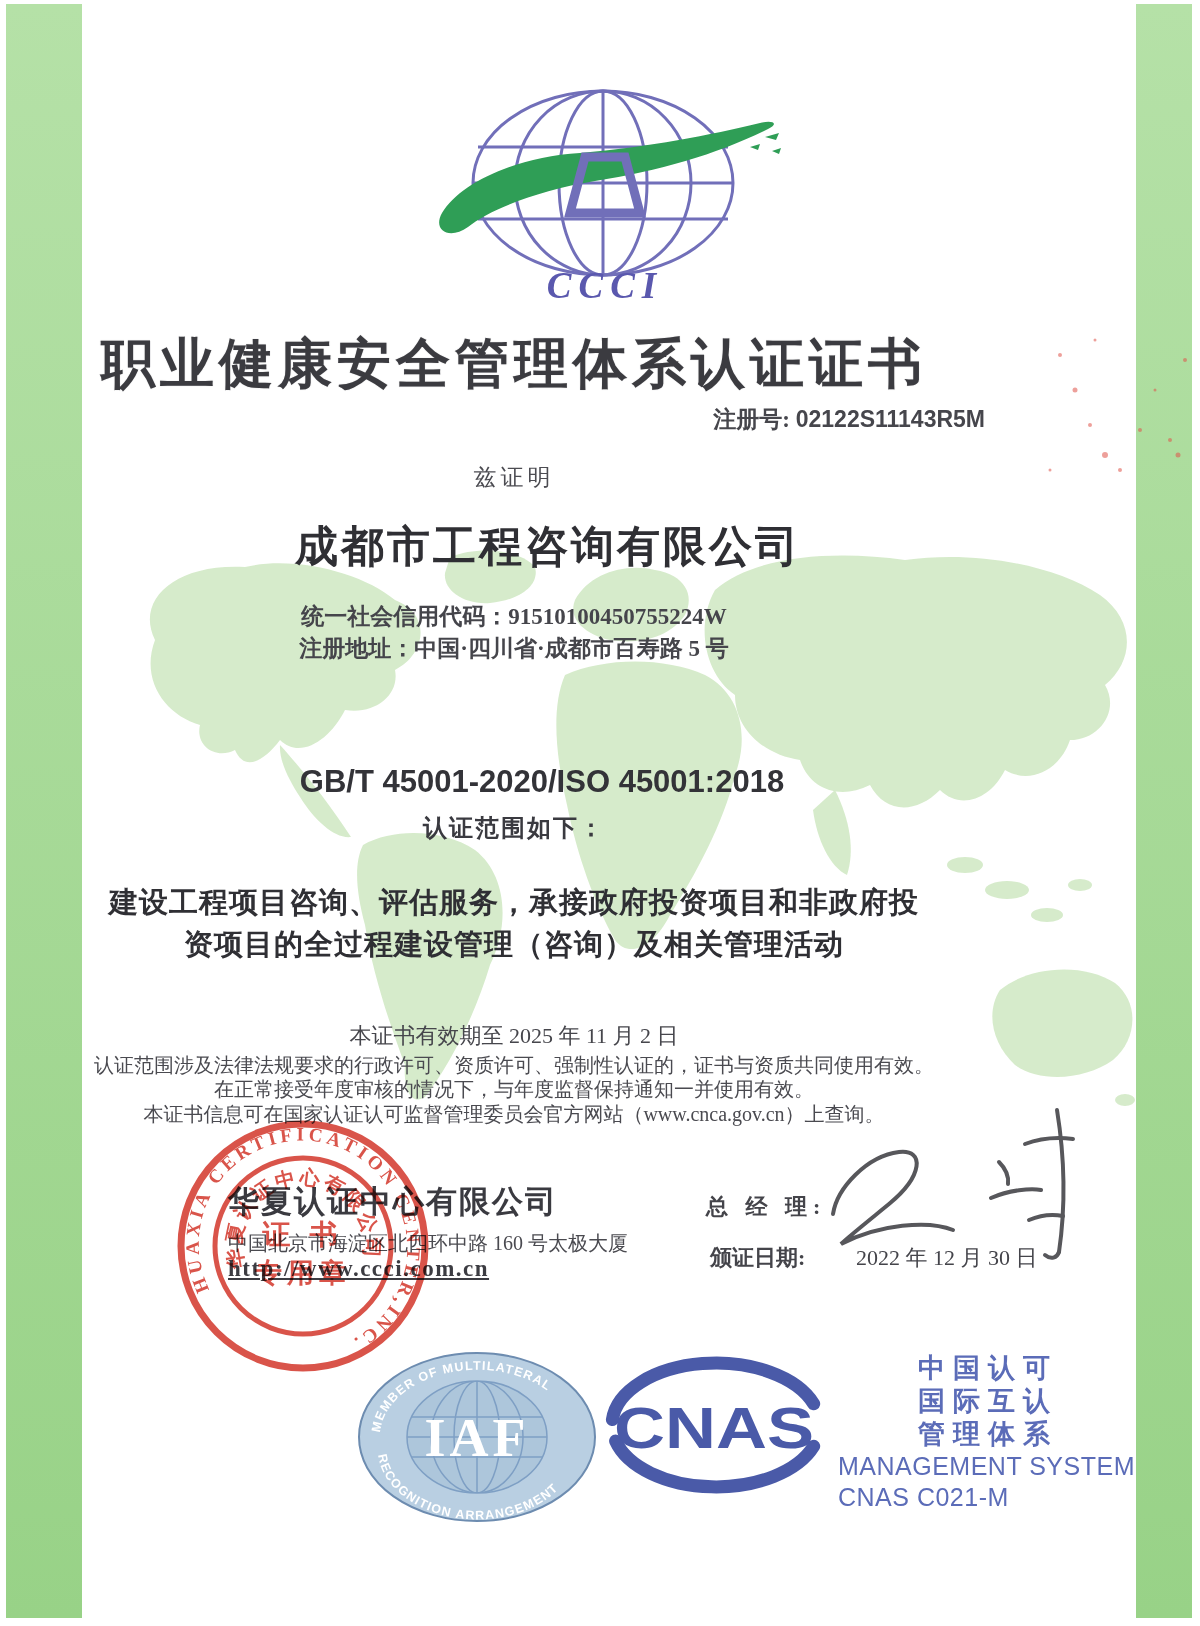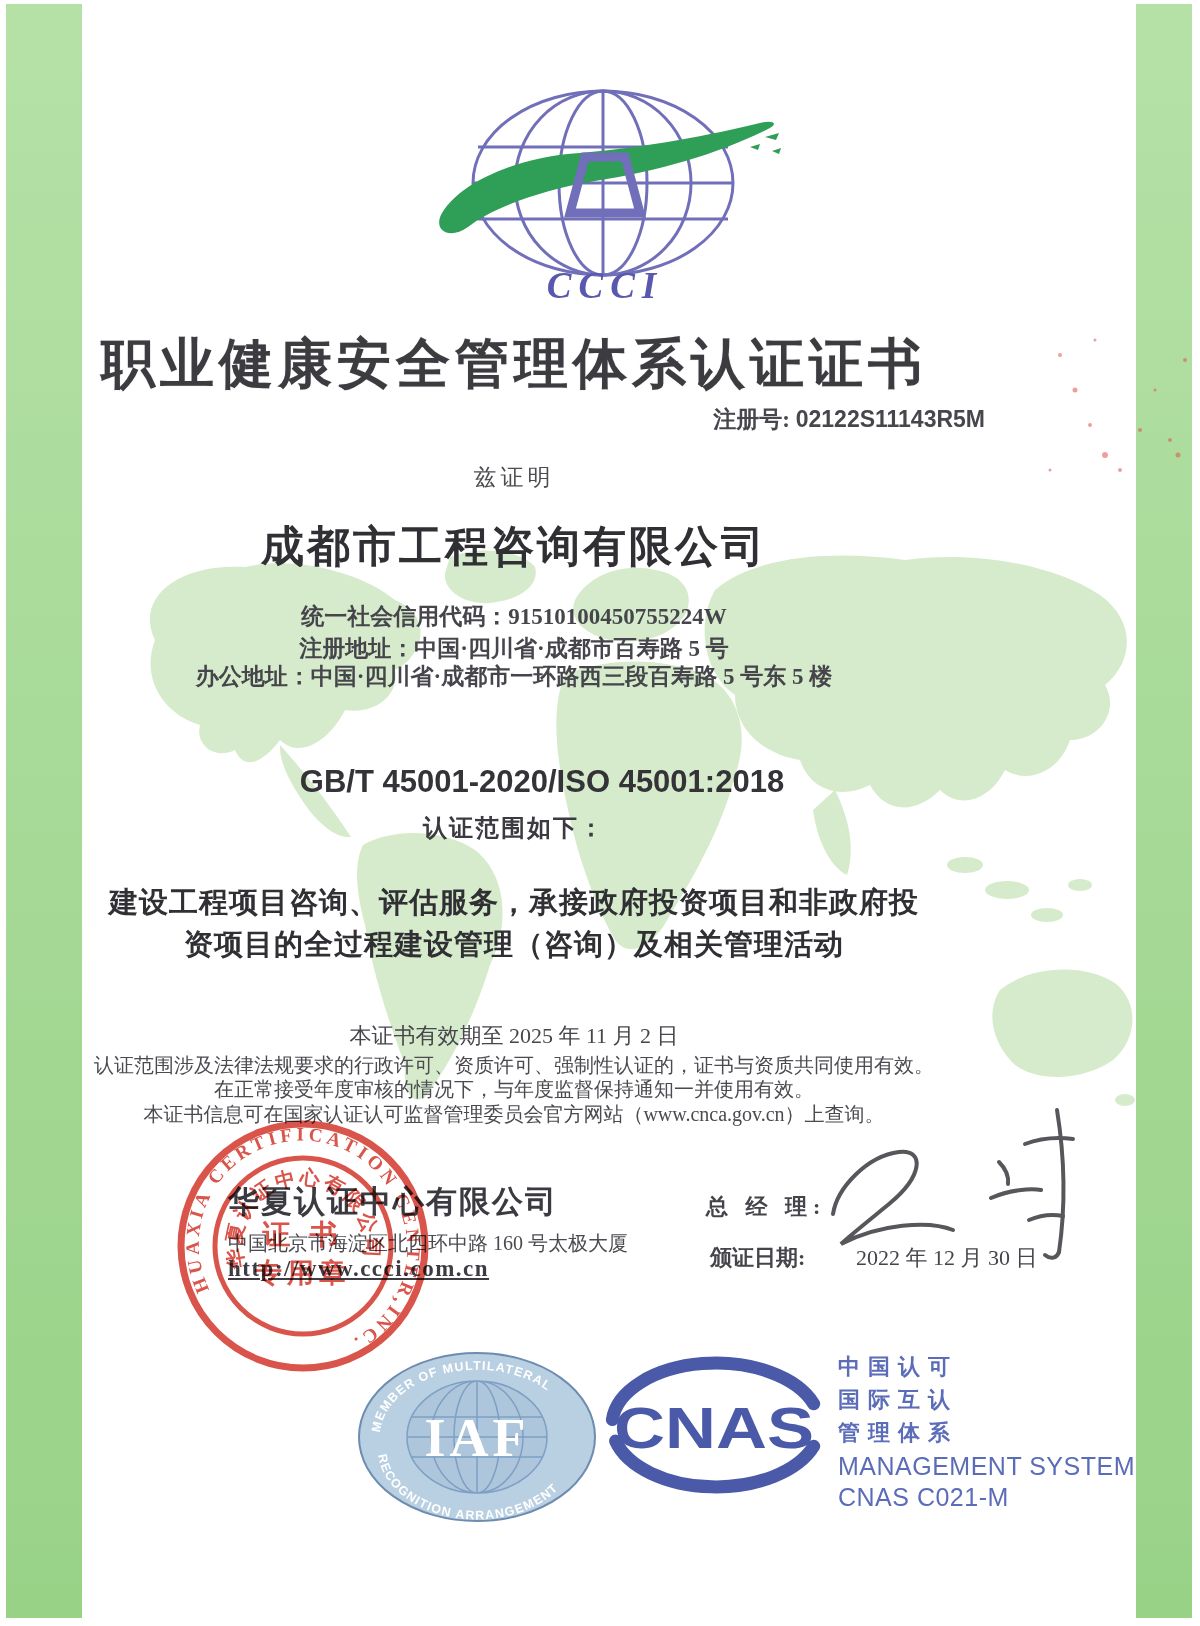--- a/index.html
+++ b/index.html
@@ -15,21 +15,21 @@
   .strip.right{left:1136px;width:56px;}
 
   .map-bg{left:95px;top:545px;opacity:.85;}
 
   .ccci-label{left:420px;top:264px;width:370px;text-align:center;font-size:37px;font-weight:bold;
               font-style:italic;color:#5a58ae;letter-spacing:7px;}
   .title{top:328px;font-size:54px;font-weight:bold;color:#3b3b40;letter-spacing:5px;
          text-shadow:0 0 1px rgba(59,59,64,.35);}
   .regline{left:595px;top:404px;width:390px;text-align:right;font-size:23px;font-weight:bold;color:#46464c;}
   .certify{top:462px;font-size:23px;letter-spacing:4px;color:#4c4c52;}
-  .company{top:518px;font-size:43px;font-weight:bold;color:#2f2f34;letter-spacing:3px;}
+  .company{top:518px;font-size:43px;font-weight:bold;color:#2f2f34;letter-spacing:3px;padding-left:34px;}
   .info{font-size:23px;font-weight:bold;color:#45454b;}
   .i1{top:601px;} .i2{top:633px;} .i3{top:661px;}
   .stdhead{top:712px;font-size:26px;font-weight:bold;color:#3a3a40;letter-spacing:2px;}
   .gbt{top:764px;font-size:31px;font-weight:bold;color:#333338;margin-left:28px;}
   .scopehead{top:812px;font-size:24px;font-weight:bold;color:#3a3a40;letter-spacing:2px;}
   .scope{font-size:29px;font-weight:bold;color:#2f2f34;letter-spacing:1px;}
   .s1{top:883px;} .s2{top:925px;}
   .valid{top:1021px;font-size:22px;color:#46464c;}
   .note{font-size:20px;color:#4a4a50;}
   .n1{top:1052px;} .n2{top:1076px;} .n3{top:1101px;}
@@ -39,22 +39,22 @@
            text-decoration:underline;}
   .gm{left:706px;top:1192px;font-size:22px;font-weight:bold;letter-spacing:6px;color:#44444a;}
   .datelabel{left:710px;top:1243px;font-size:22px;font-weight:bold;color:#44444a;}
   .dateval{left:856px;top:1243px;font-size:22px;color:#44444a;}
 
   .stamp{left:173px;top:1116px;mix-blend-mode:multiply;opacity:.92;}
   .sig{left:795px;top:1092px;}
   .iaf{left:355px;top:1350px;}
   .cnas{left:602px;top:1352px;}
   .accred{left:838px;top:1352px;width:300px;color:#5b6cb8;}
-  .accred .zh{font-family:Liberation Mono, monospace;font-size:22px;line-height:33px;
-              letter-spacing:8px;font-weight:600;}
+  .accred .zh{font-family:Liberation Sans, sans-serif;font-size:27px;line-height:33px;
+              letter-spacing:8px;font-weight:600;text-align:center;}
   .accred .en{font-family:"Liberation Sans","DejaVu Sans",sans-serif;font-size:25px;line-height:31px;
               letter-spacing:.5px;}
   .speckles{left:1020px;top:320px;}
 </style>
 </head>
 <body>
 
 <div class="page">
 
   <div class="strip left"></div>
@@ -118,21 +118,20 @@
   <div class="abs regline serif">
     <span>注册号:</span>
     <span class="sans">02122S11143R5M</span>
   </div>
 
   <div class="abs ctr certify serif">兹证明</div>
   <div class="abs ctr company sans">成都市工程咨询有限公司</div>
 
   <div class="abs ctr info i1 serif">统一社会信用代码：91510100450755224W</div>
   <div class="abs ctr info i2 serif">注册地址：中国·四川省·成都市百寿路 5 号</div>
-  <div class="abs ctr info i3 serif">办公地址：中国·四川省·成都市一环路西三段百寿路 5 号东 5 楼</div>
 
   <div class="abs ctr gbt sans">GB/T 45001-2020/ISO 45001:2018</div>
   <div class="abs ctr scopehead sans">认证范围如下：</div>
   <div class="abs ctr scope s1 sans">建设工程项目咨询、评估服务，承接政府投资项目和非政府投</div>
   <div class="abs ctr scope s2 sans">资项目的全过程建设管理（咨询）及相关管理活动</div>
 
   <div class="abs ctr valid serif">本证书有效期至 2025 年 11 月 2 日</div>
   <div class="abs ctr note n1 serif">认证范围涉及法律法规要求的行政许可、资质许可、强制性认证的，证书与资质共同使用有效。</div>
   <div class="abs ctr note n2 serif">在正常接受年度审核的情况下，与年度监督保持通知一并使用有效。</div>
   <div class="abs ctr note n3 serif">本证书信息可在国家认证认可监督管理委员会官方网站（www.cnca.gov.cn）上查询。</div>

